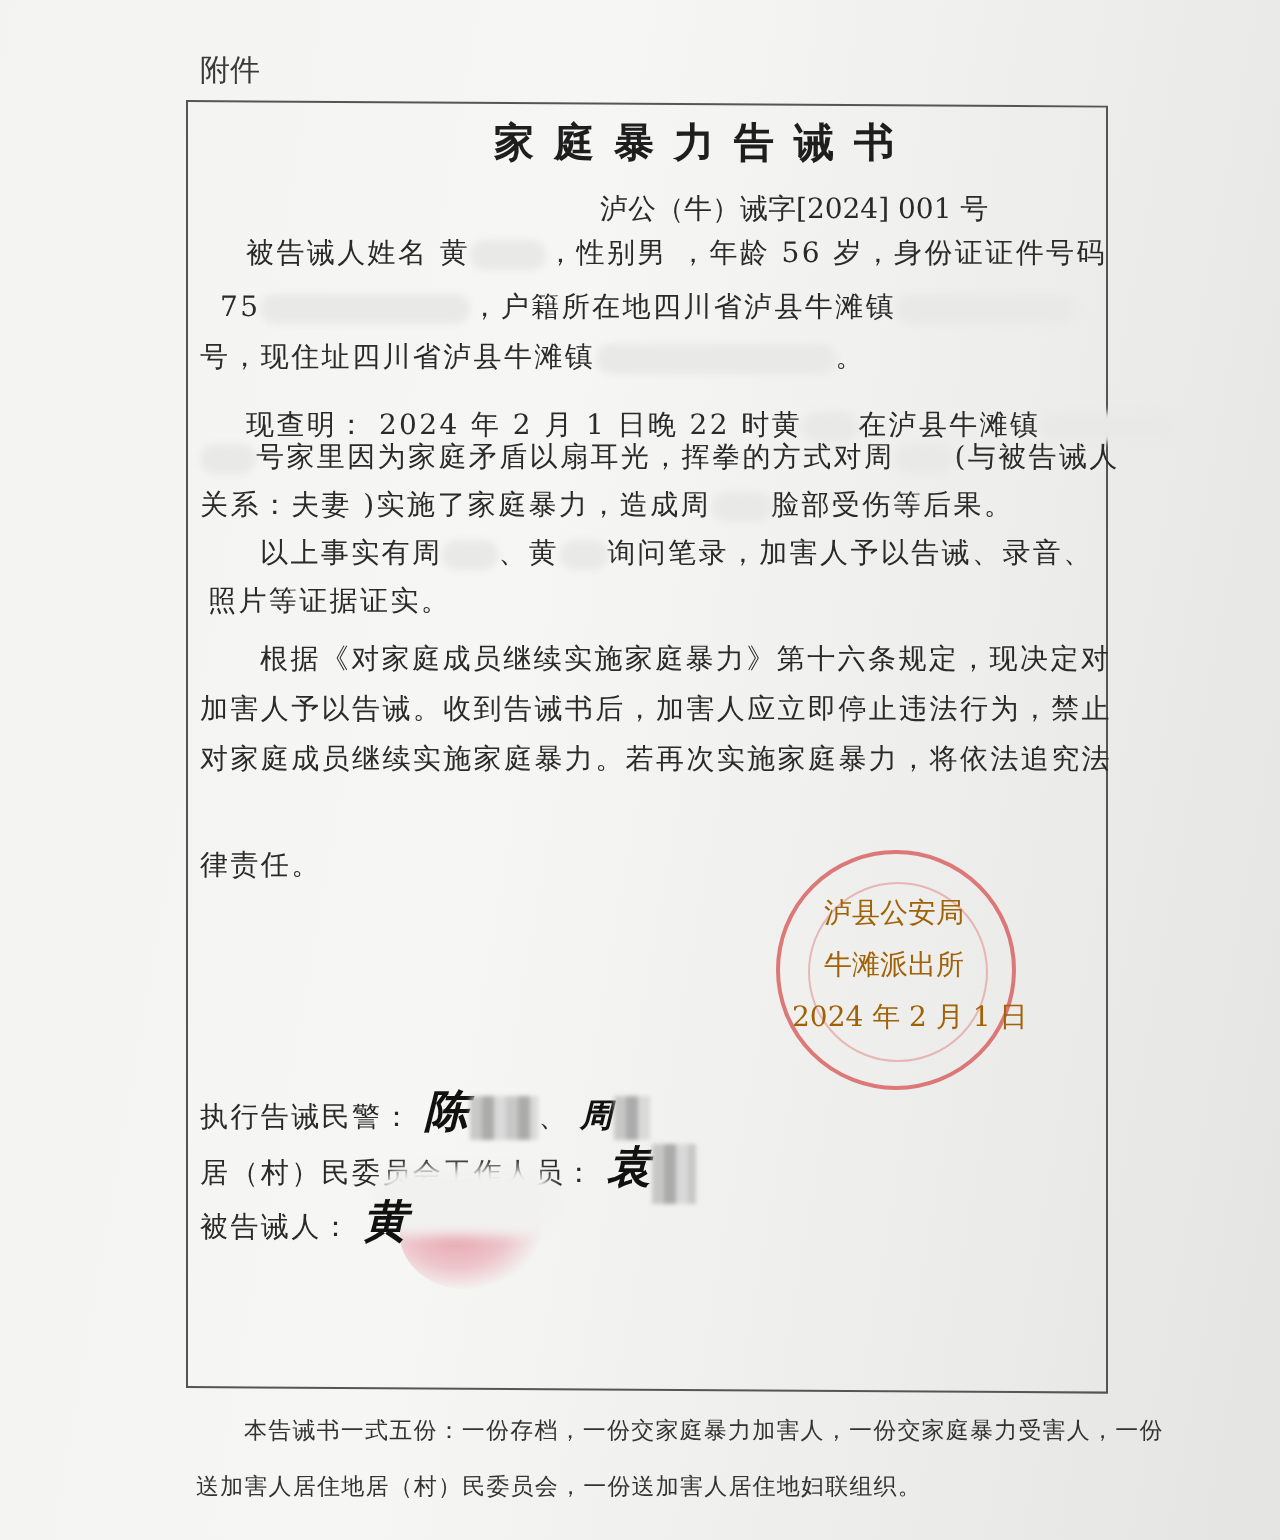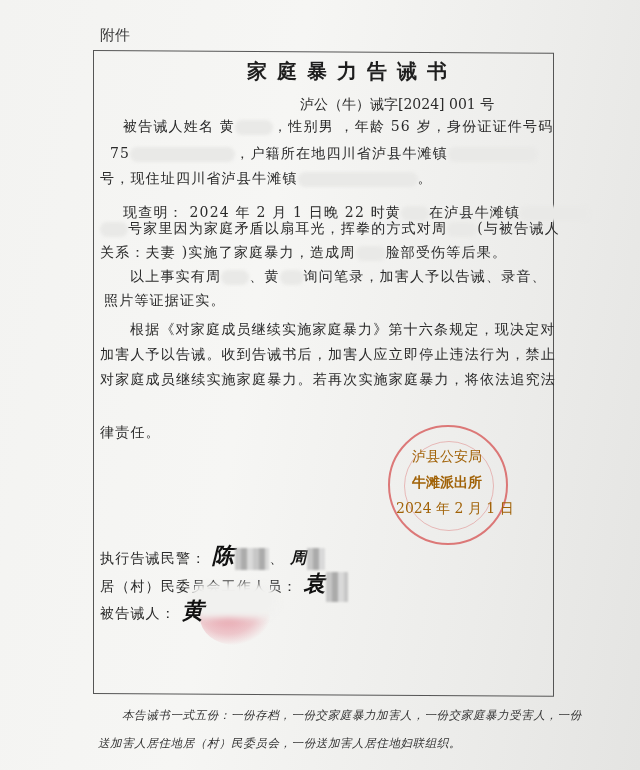--- a/index.html
+++ b/index.html
@@ -38,21 +38,21 @@
     border:1px solid rgba(214,80,80,0.35); border-radius:50%;
   }
   .seal-text { font-size:14px; color:#a16207; }
   .sig { font-family:"DejaVu Serif", serif; font-style:italic; font-weight:bold; font-size:22px; color:#111; }
   .thumb {
     position:absolute; left:200px; top:590px; width:70px; height:55px;
     border-radius:50%;
     background: radial-gradient(ellipse at 40% 45%, rgba(220,90,110,0.55) 0%, rgba(220,90,110,0.3) 45%, rgba(220,90,110,0) 72%);
   }
   .thumb-blur { position:absolute; left:188px; top:584px; width:90px; height:34px; background:#f1f1ef; border-radius:18px; filter:blur(3px); }
-  .footnote { font-size:11.5px; letter-spacing:0.6px; color:#333;font-style:italic; }
+  .footnote { font-size:11.5px; letter-spacing:0.6px; color:#333; }
 </style>
 </head>
 <body>
 
 <div class="abs attach">附件</div>
 
 <div class="box"></div>
 
 <div class="abs title">家庭暴力告诫书</div>
 <div class="abs docno">泸公（牛）诫字[2024] 001 号</div>
@@ -84,21 +84,21 @@
 
 <div class="abs line" style="left:130px;top:321px;">根据《对家庭成员继续实施家庭暴力》第十六条规定，现决定对</div>
 <div class="abs line" style="left:100px;top:346px;">加害人予以告诫。收到告诫书后，加害人应立即停止违法行为，禁止</div>
 <div class="abs line" style="left:100px;top:371px;">对家庭成员继续实施家庭暴力。若再次实施家庭暴力，将依法追究法</div>
 <div class="abs line" style="left:100px;top:396px;margin-top:28px;">律责任。</div>
 
 <div class="seal">
     <div class="seal-inner"></div>
   </div>
 <div class="abs seal-text" style="left:412px;top:448px;">泸县公安局</div>
-<div class="abs seal-text" style="left:412px;top:474px;font-weight:bold;">牛滩派出所</div>
+<div class="abs seal-text" style="left:412px;top:474px;">牛滩派出所</div>
 <div class="abs seal-text" style="left:396px;top:500px;">2024 年  2 月 1 日</div>
 
 <div class="abs line" style="left:100px;top:541px;">
   <span>执行告诫民警：</span>
   <span class="sig">陈</span><span class="pix" style="width:34px;"></span><span>、</span>
   <span class="sig" style="font-size:16px;">周</span><span class="pix" style="width:18px;"></span>
 </div>
 <div class="abs line" style="left:100px;top:569px;">
   <span>居（村）民委员会工作人员：</span>
   <span class="sig">袁</span><span class="pix" style="width:22px;height:30px;"></span>

